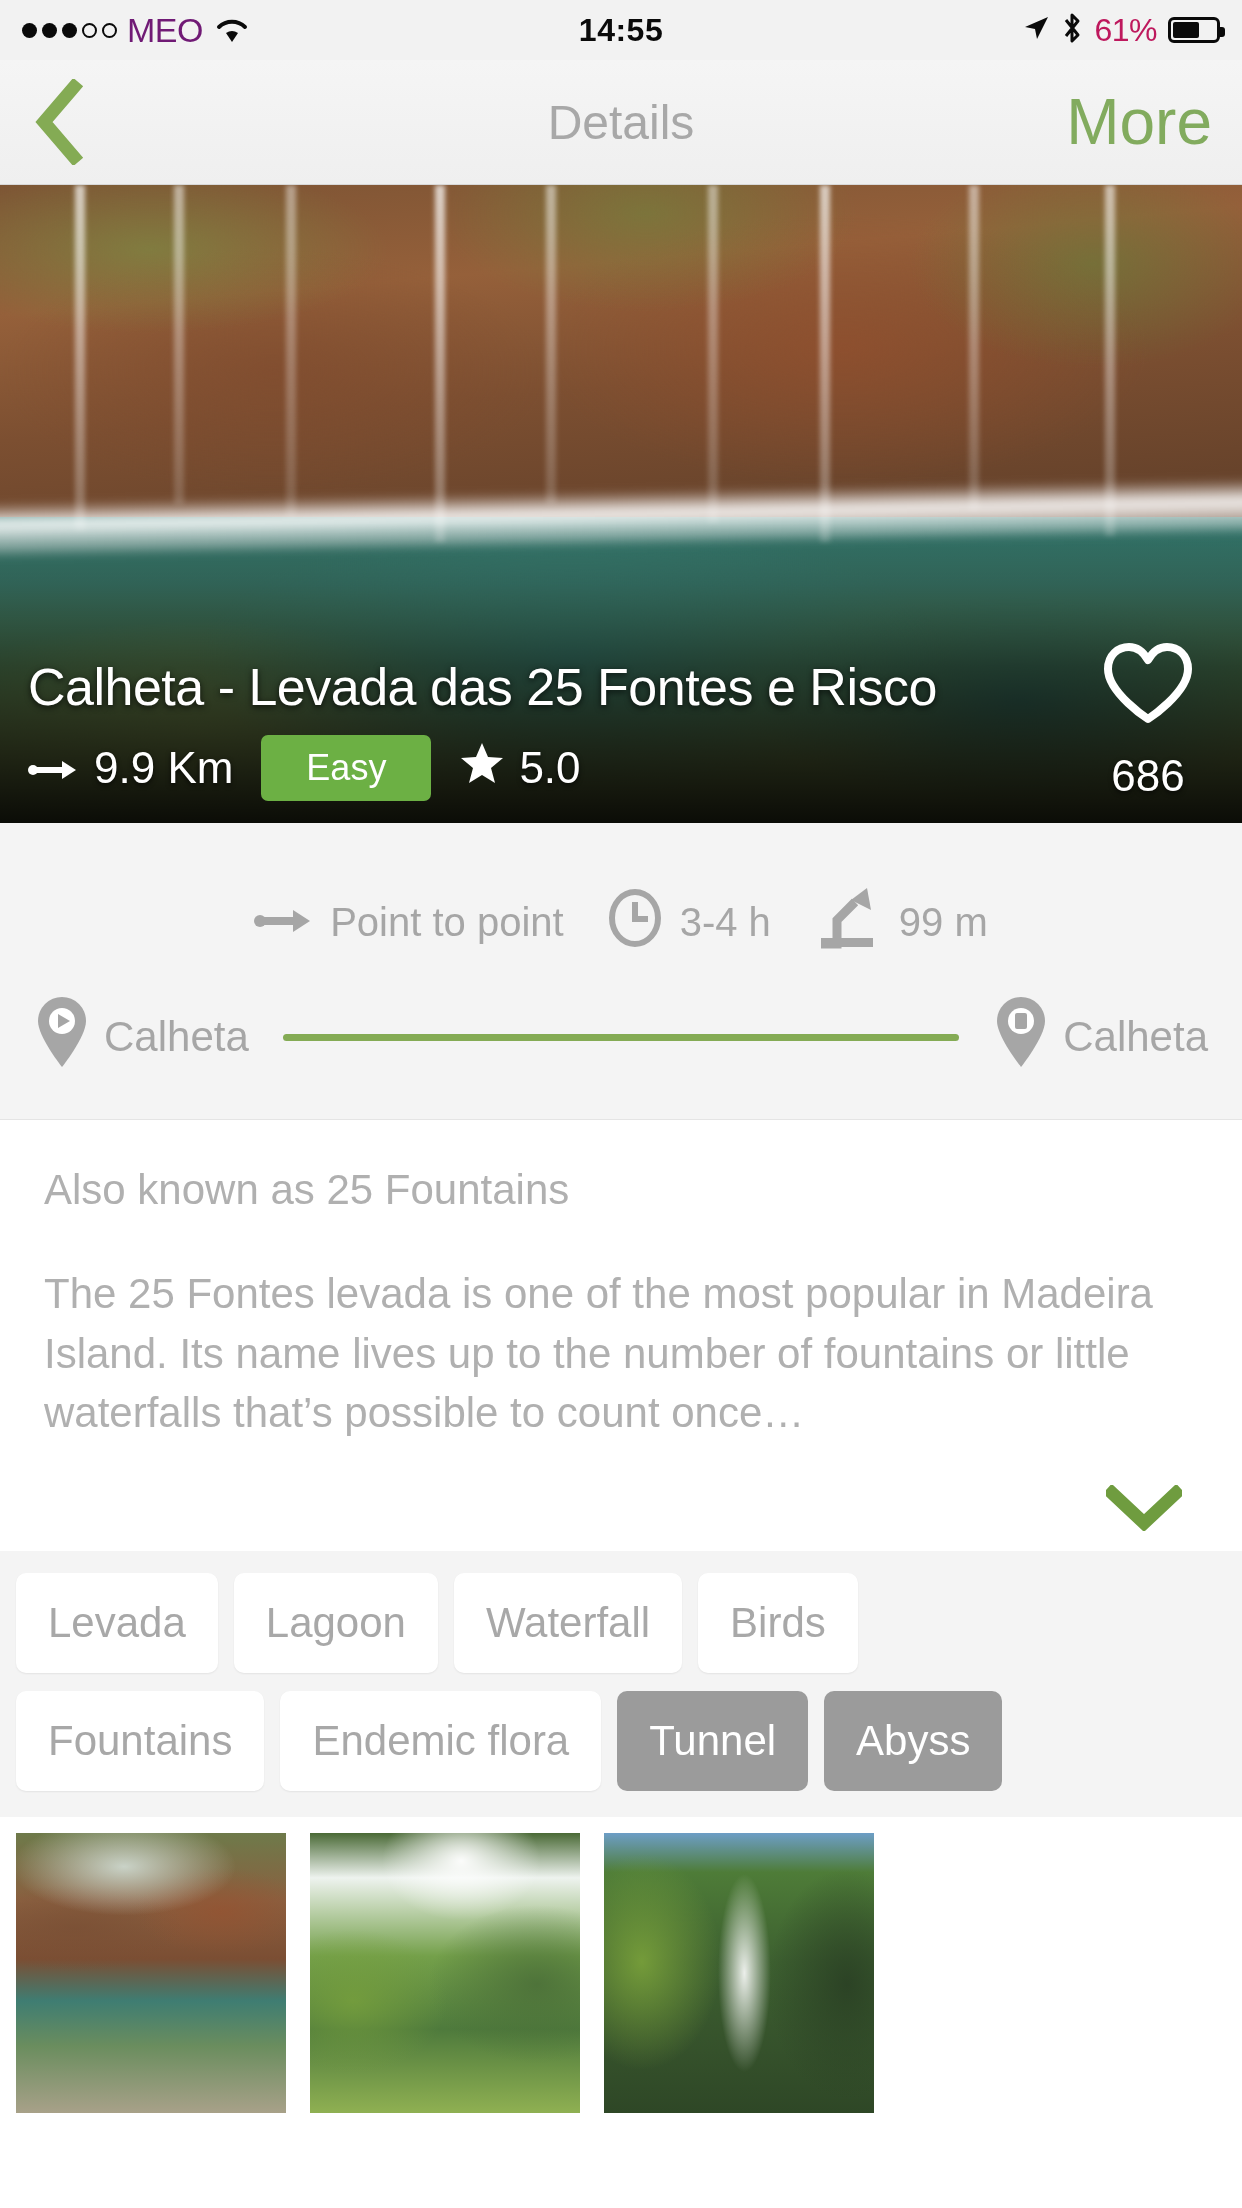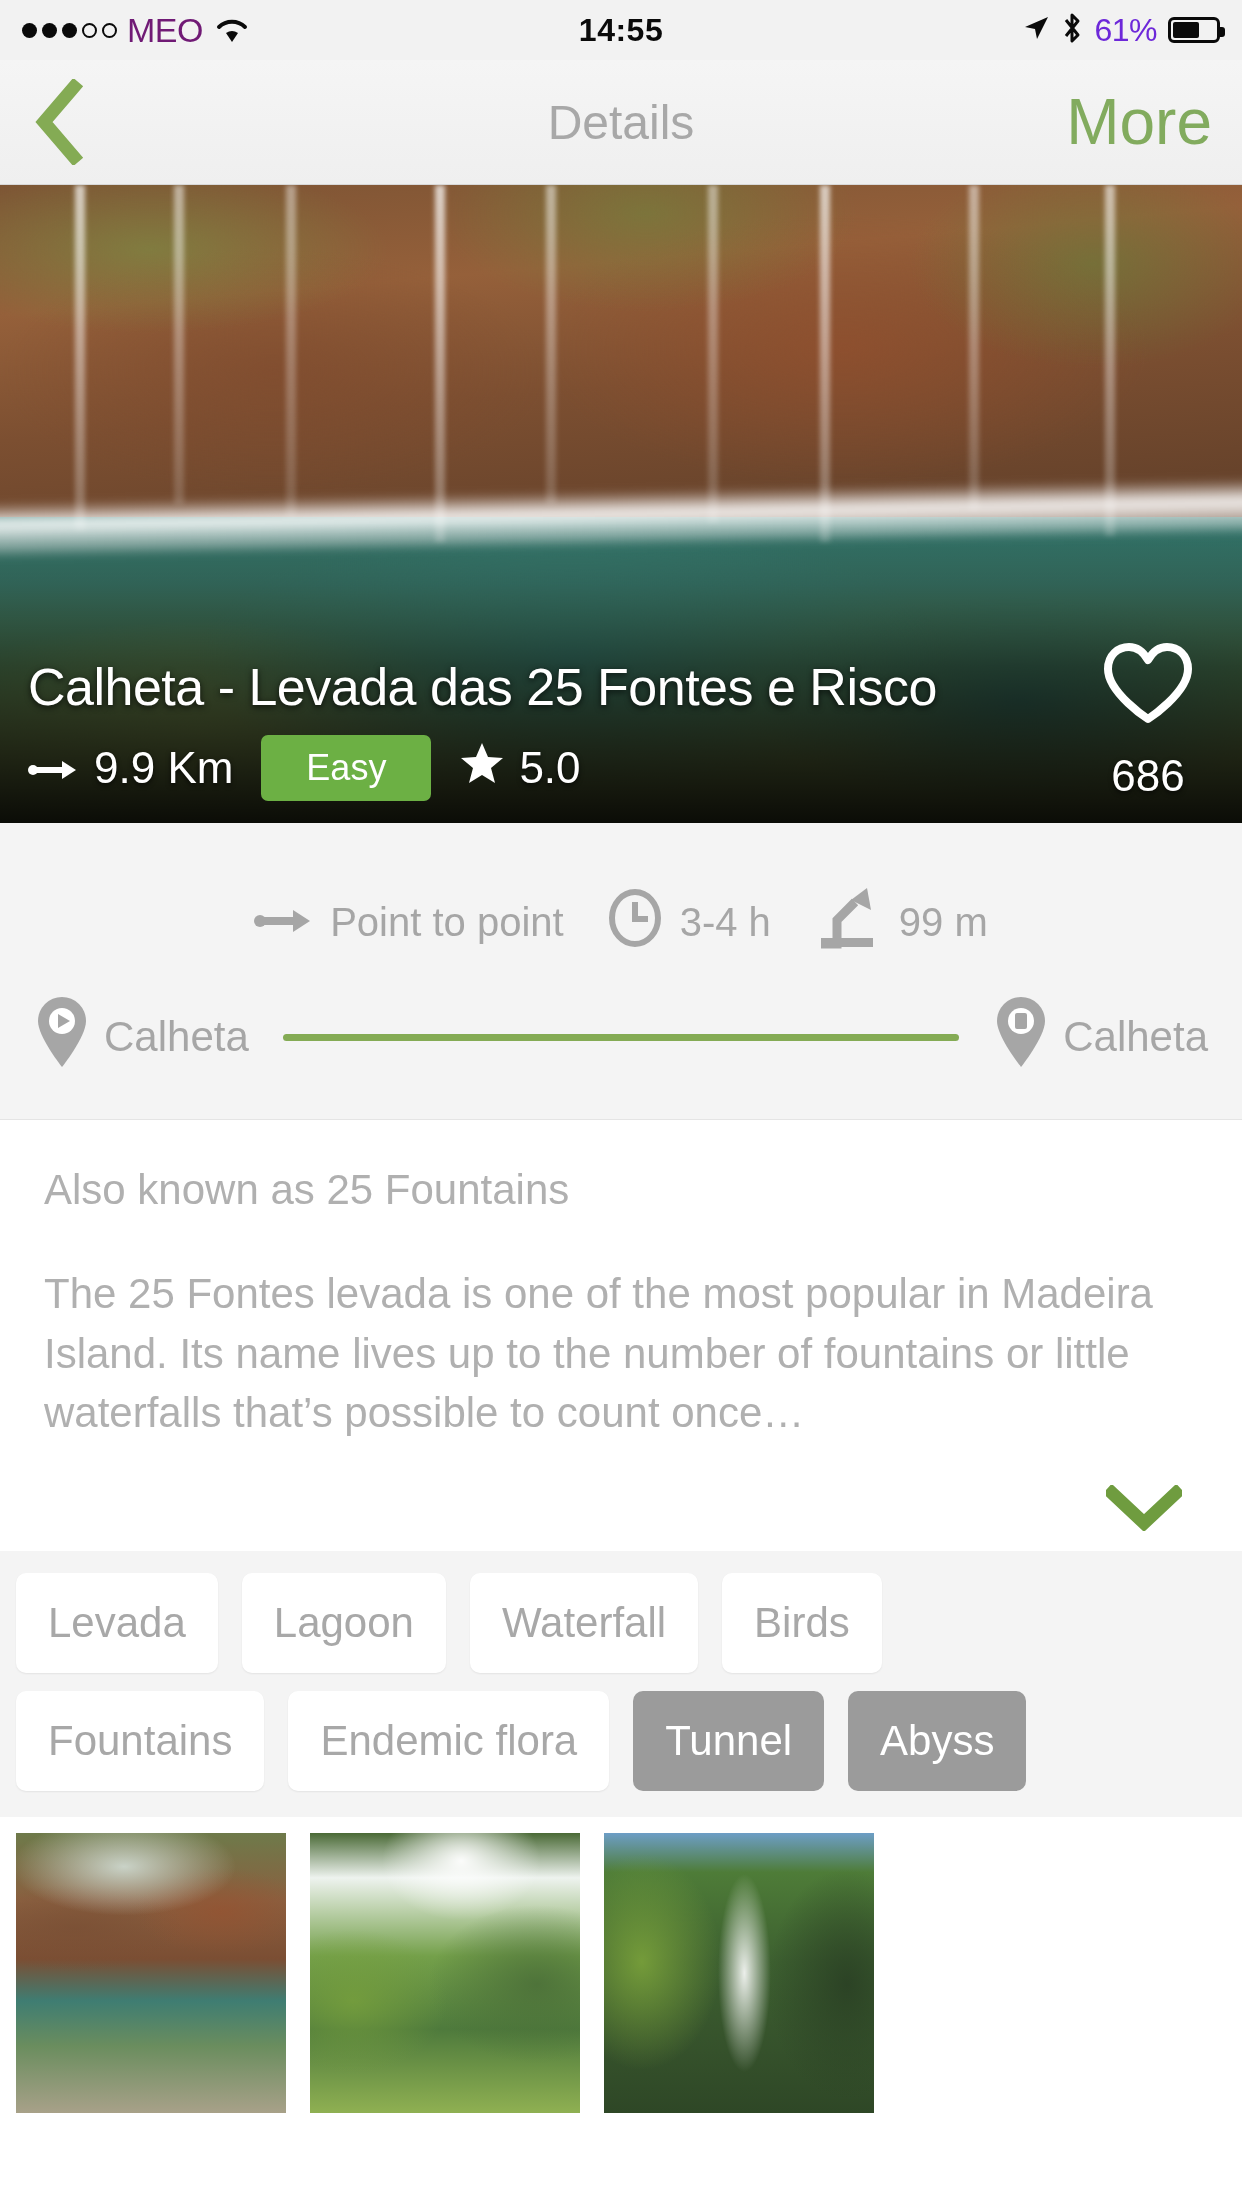--- a/index.html
+++ b/index.html
@@ -59,21 +59,21 @@
   }
   .sb-right {
     margin-left: auto;
     display: flex;
     align-items: center;
     gap: 11px;
     z-index: 2;
   }
   .battery-pct {
     font-size: 32px;
-    color: #6d28d9;
+    color: #be185d;
     letter-spacing: -0.5px;
   }
   .battery-shell {
     width: 52px; height: 26px;
     border: 3px solid #0a0a0a;
     border-radius: 6px;
     position: relative;
     display: flex;
     align-items: center;
     padding: 2px;
@@ -310,21 +310,21 @@
     cursor: pointer;
   }
 
   
   .tags-panel {
     background: #f4f4f4;
     padding: 22px 16px 26px;
   }
   .tag-row {
     display: flex;
-    gap: 24px;
+    gap: 16px;
     margin-bottom: 18px;
   }
   .tag-row:last-child { margin-bottom: 0; }
   .tag {
     background: #ffffff;
     color: #a8a8a8;
     font-size: 42px;
     padding: 26px 32px;
     border-radius: 10px;
     box-shadow: 0 1px 2px rgba(0,0,0,.07);

